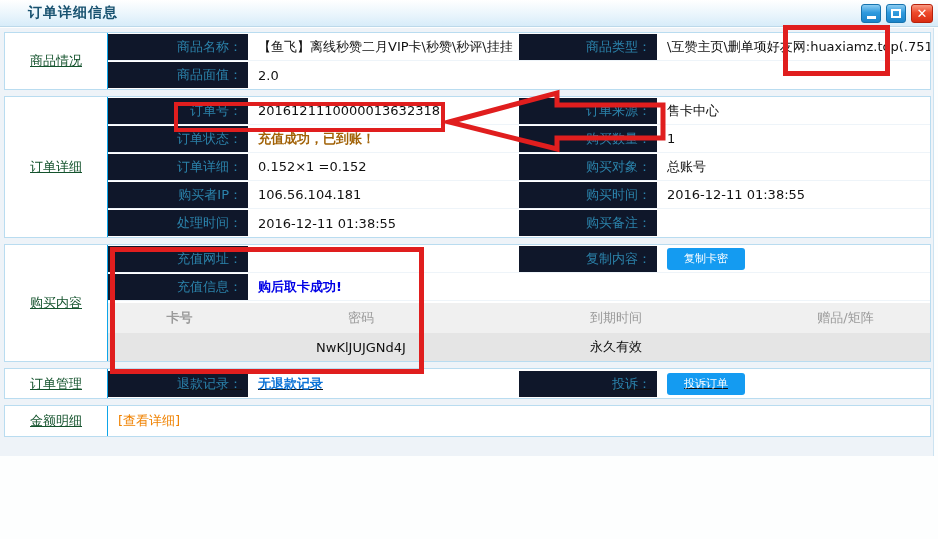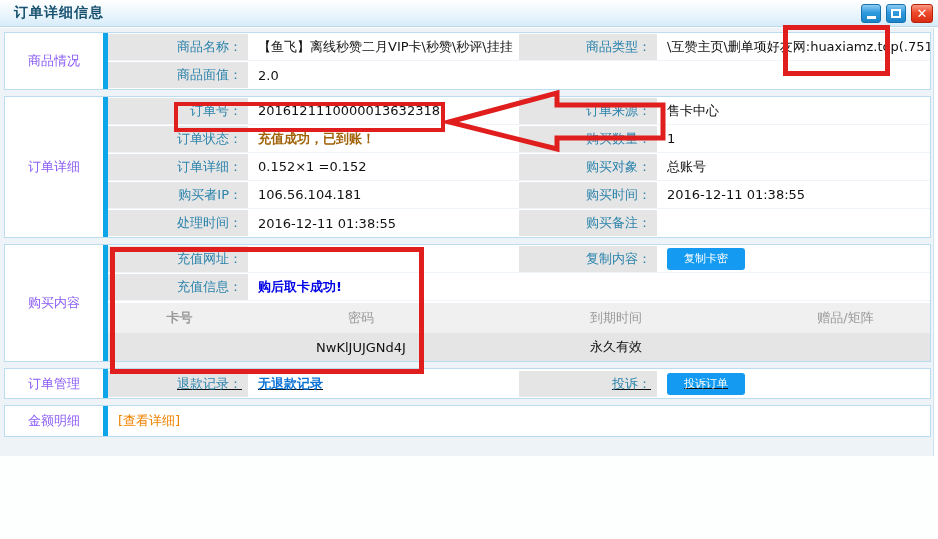--- a/index.html
+++ b/index.html
@@ -11,21 +11,21 @@
     position: relative;
     overflow: hidden;
     color: #111;
   }
   
   .titlebar {
     height: 27px;
     background: linear-gradient(#ffffff, #eaf5fc 55%, #d7ecf9);
     border-bottom: 1px solid #bcd9ea;
     display: flex; align-items: center;
-    padding: 0 5px 0 14px;
+    padding: 0 5px 0 28px;
   }
   .title { color:#17516f; font-weight:bold; font-size:14px; letter-spacing:1px; }
   .win-buttons { margin-left:auto; display:flex; gap:5px; align-items:center; }
   .win-btn {
     width:20px; height:19px; border-radius:3px;
     display:flex; align-items:center; justify-content:center;
     color:#fff; font-size:11px; line-height:1; cursor:pointer;
   }
   .win-btn.blue { background: linear-gradient(#8ccdf2, #2f9ade 45%, #1b84c9); border:1px solid #1673ae; }
   .win-btn.red  { background: linear-gradient(#fa9b84, #ee4a2b 45%, #d92c12); border:1px solid #b7220c; width:22px; font-weight:bold; font-size:13px; }
@@ -41,30 +41,31 @@
   }
   .section {
     display:flex;
     border:1px solid #b9dcf0;
     background:#fff;
     margin-bottom:6px;
   }
   .section-label {
     width:103px; flex:none;
     display:flex; align-items:center; justify-content:center;
-    color:#8b5cf6;
-    border-right:5px solid #0ea5e9;
+    color:#14532d;
+    border-right:1px solid #0ea5e9;
+    text-decoration:underline;
   }
   .section-body { flex:1; min-width:0; }
   .row { display:flex; height:28px; align-items:stretch; border-bottom:1px solid #eef4f9; }
   .row:last-child { border-bottom:none; }
   .half { flex:1; display:flex; align-items:center; min-width:0; }
   .lbl {
     width:140px; flex:none;
-    background:#e5e5e5; color:#2b83ab;
+    background:#0f172a; color:#2b83ab;
     text-align:right; padding-right:6px;
     height:26px; line-height:26px; margin:1px 0;
     white-space:nowrap;
   }
   .half.right .lbl { width:138px; }
   .val { padding-left:10px; white-space:nowrap; overflow:hidden; }
   .val.green { color:#a16207; font-weight:bold; }
   .val.blue  { color:#0000e6; font-weight:bold; }
   .val.blue2 { color:#0b72d6; font-weight:bold; }
   .btn {

